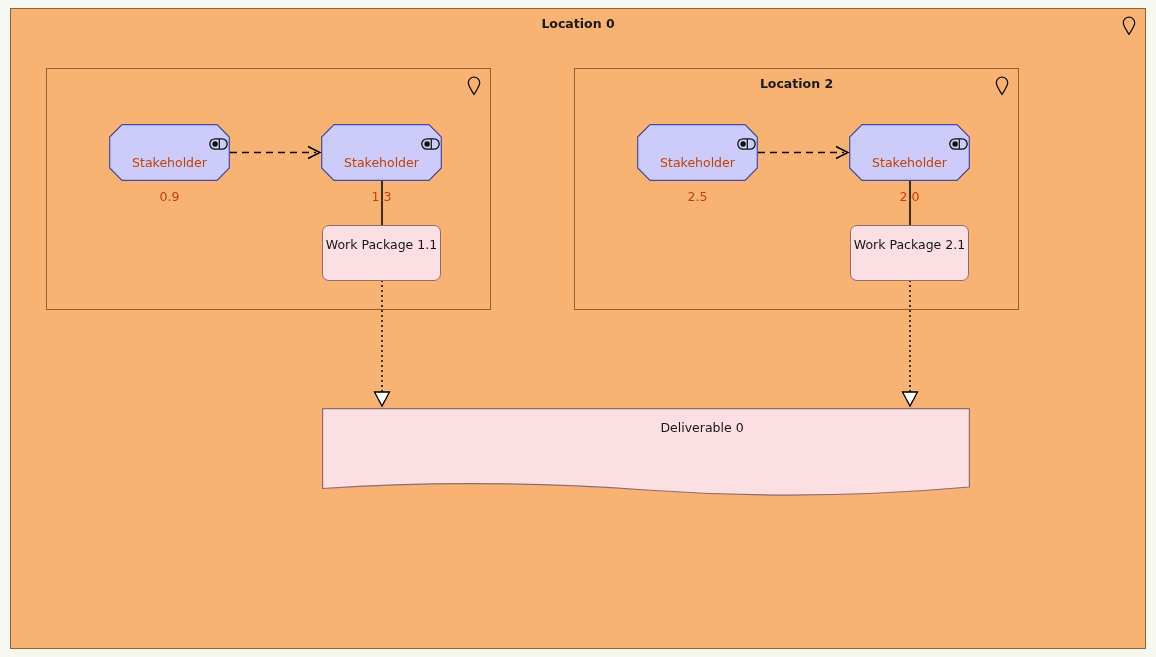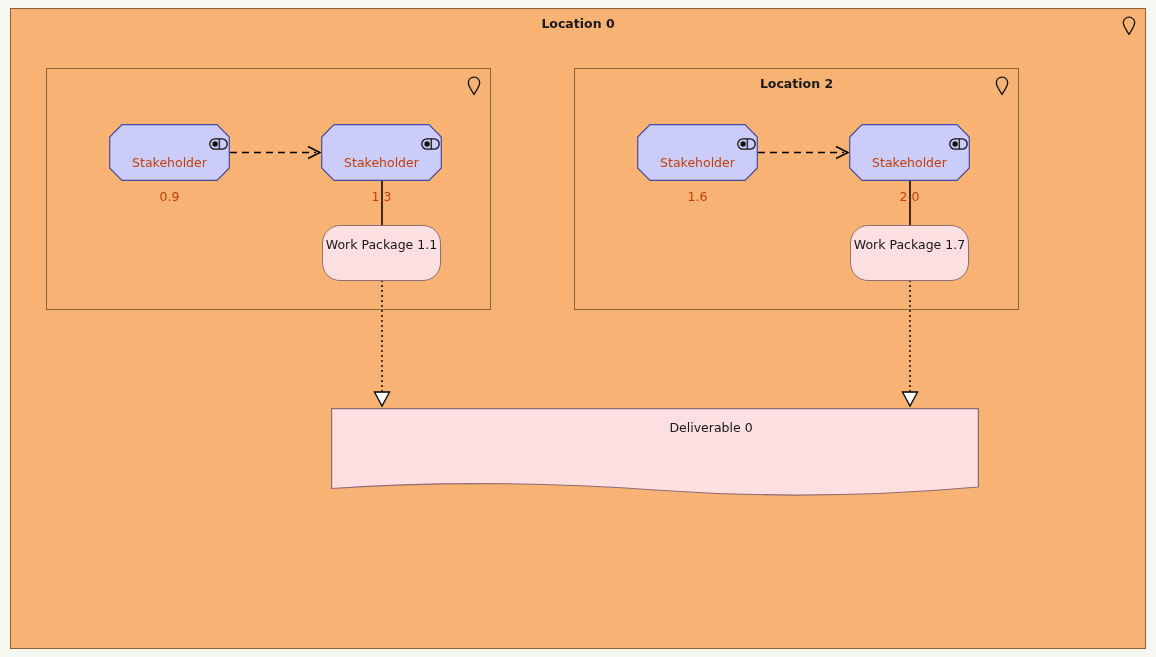--- a/index.html
+++ b/index.html
@@ -60,21 +60,21 @@
     position: absolute;
     width: 19px;
     height: 12px;
   }
 
   
   .workpackage {
     position: absolute;
     background: #fcdfe0;
     border: 1px solid #8f6b72;
-    border-radius: 18px;
+    border-radius: 7px;
     box-sizing: border-box;
   }
   .workpackage-label {
     position: absolute;
     left: 0;
     right: 0;
     top: 11px;
     text-align: center;
     font-size: 12.5px;
     color: #15151a;
@@ -185,21 +185,21 @@
       <line x1="10.3" y1="1.1" x2="10.3" y2="10.9" stroke="#111" stroke-width="1.2"></line>
     </svg>
   </div>
 
   <div style="position:absolute; left:637px; top:124px; width:121px; height:57px;">
     <svg style="position:absolute; inset:0;" width="121" height="57" viewBox="0 0 121 57">
       <polygon points="13,0.7 108,0.7 120.3,13 120.3,44 108,56.3 13,56.3 0.7,44 0.7,13" fill="#ccccfa" stroke="#49499e" stroke-width="1.2"></polygon>
     </svg>
     <div class="stakeholder-label">
       <span>Stakeholder</span><br>
-      <span>1.6</span>
+      <span>2.5</span>
     </div>
     <svg class="stakeholder-icon" style="left:100px; top:14px;" viewBox="0 0 19 12">
       <rect x="0.8" y="0.8" width="17.4" height="10.4" rx="5.2" ry="5.2" fill="none" stroke="#111" stroke-width="1.3"></rect>
       <circle cx="6.1" cy="6" r="2.7" fill="#111"></circle>
       <line x1="10.3" y1="1.1" x2="10.3" y2="10.9" stroke="#111" stroke-width="1.2"></line>
     </svg>
   </div>
 
   <div style="position:absolute; left:849px; top:124px; width:121px; height:57px;">
     <svg style="position:absolute; inset:0;" width="121" height="57" viewBox="0 0 121 57">
@@ -214,23 +214,23 @@
       <circle cx="6.1" cy="6" r="2.7" fill="#111"></circle>
       <line x1="10.3" y1="1.1" x2="10.3" y2="10.9" stroke="#111" stroke-width="1.2"></line>
     </svg>
   </div>
 
   <div class="workpackage" style="left:322px; top:225px; width:119px; height:56px;">
     <div class="workpackage-label">Work Package 1.1</div>
   </div>
 
   <div class="workpackage" style="left:850px; top:225px; width:119px; height:56px;">
-    <div class="workpackage-label">Work Package 1.7</div>
-  </div>
-
-  <div class="deliverable" style="left:331px; top:408px; width:760px; height:88px;">
+    <div class="workpackage-label">Work Package 2.1</div>
+  </div>
+
+  <div class="deliverable" style="left:322px; top:408px; width:760px; height:88px;">
     <svg width="648" height="88" viewBox="0 0 648 88">
       <path d="M0.6 0.6 L647.4 0.6 L647.4 79 C540 88.5 430 89.5 324 82 C218 74.5 108 73 0.6 80.5 Z" fill="#fcdfe0" stroke="#8f6b72" stroke-width="1.2" stroke-linejoin="round"></path>
     </svg>
     <div class="deliverable-label">Deliverable 0</div>
   </div>
 
 </div>
 
 </body></html>

